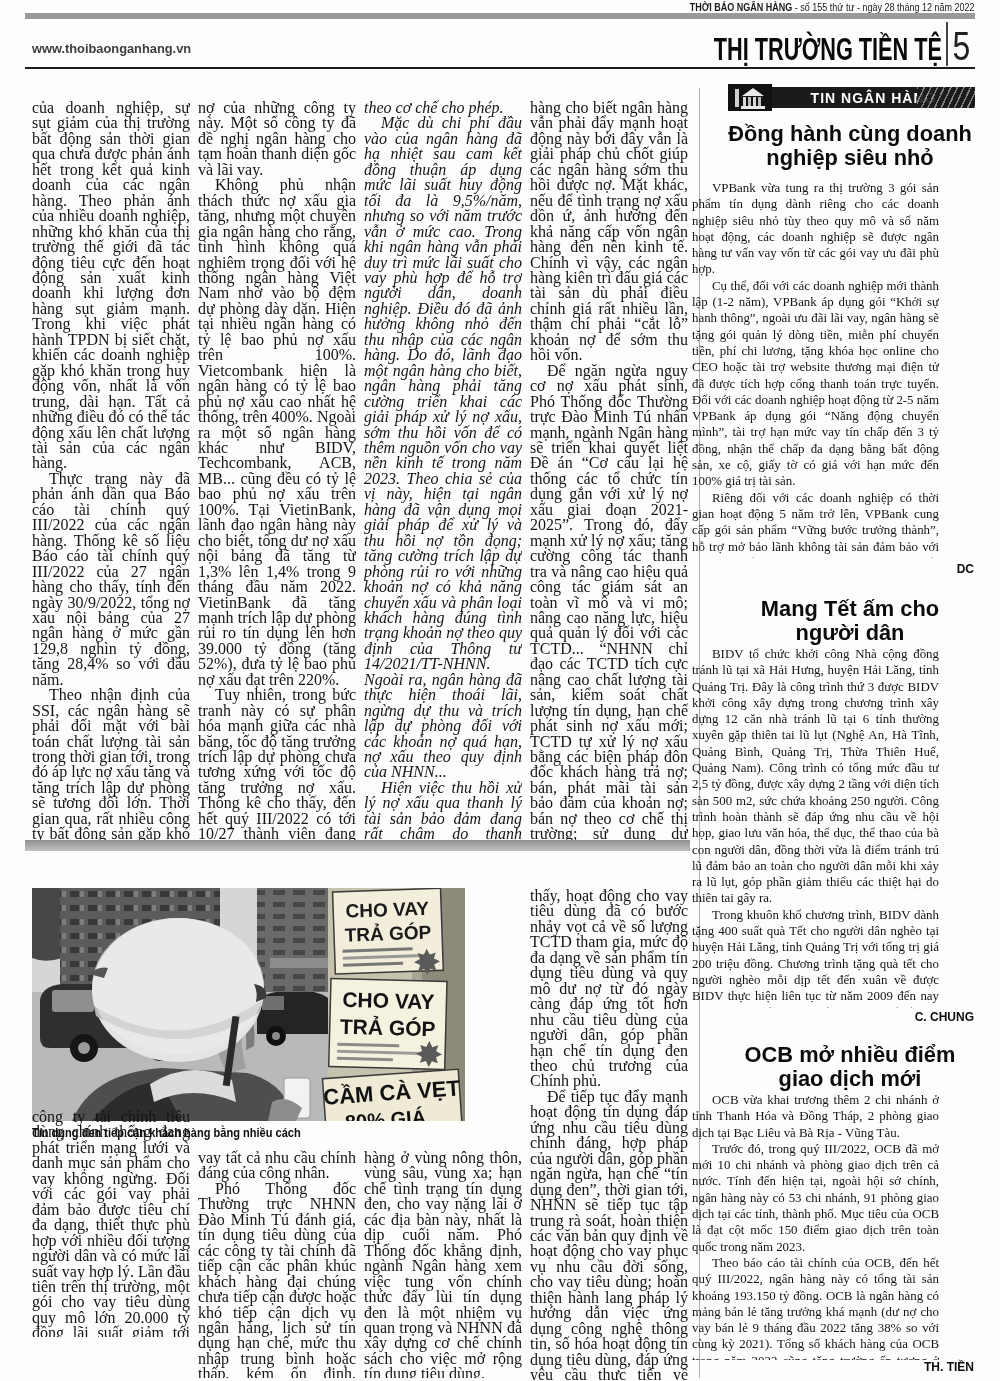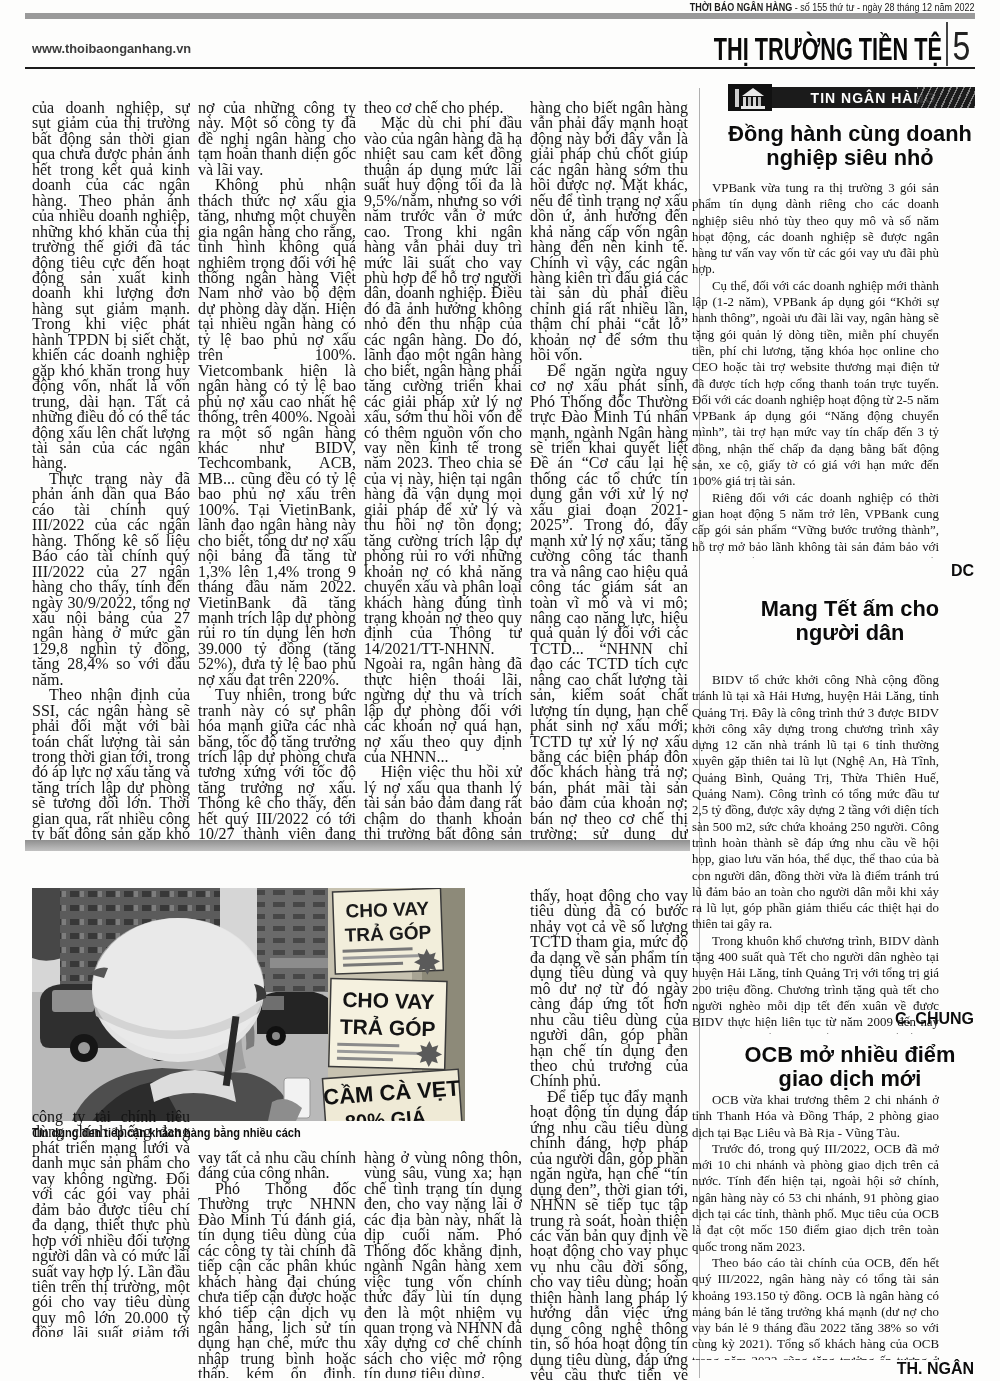--- a/index.html
+++ b/index.html
@@ -19,21 +19,21 @@
   .vrule-pg{top:22px;left:946px;width:2px;height:44px;background:#444;}
   .page-num{top:24px;left:951px;width:26px;text-align:center;font-family:"Liberation Sans","DejaVu Sans",sans-serif;
            font-size:40px;font-weight:400;color:#222;transform:scaleX(.8);transform-origin:left top;}
   .header-rule{top:67px;left:25px;width:950px;height:2px;background:#1c1c1c;}
   
   .col{width:158px;overflow:hidden;font-size:16px;line-height:15.45px;color:#141414;}
   .para{margin:0;text-align:justify;}
   .para.ind{text-indent:17px;}
   .col-1{left:32px;top:100px;height:742px;}
   .col-2{left:198px;top:100px;height:742px;}
-  .col-3{left:364px;top:100px;height:742px;}
+  .col-3{left:364px;top:100px;height:742px;font-style:italic;}
   .col-4{left:530px;top:100px;height:742px;}
   .divider-bar{left:25px;top:840px;width:665px;height:11px;
       background:linear-gradient(#8f8f8f,#c2c2c2);}
   .colb-1{left:32px;top:1109px;height:228px;}
   .colb-2{left:198px;top:1150px;height:228px;}
   .colb-3{left:364px;top:1150px;height:228px;}
   .colb-4{left:530px;top:888px;height:492px;}
   
   .photo{left:32px;top:888px;width:433px;height:233px;background:#cfcfcf;overflow:hidden;}
   .photo svg{display:block;}
@@ -48,24 +48,24 @@
   .sb-banner .bar{flex:1;background:#1b1b1b;color:#fff;display:flex;align-items:center;justify-content:center;
       font-family:"Liberation Sans","DejaVu Sans",sans-serif;font-weight:700;font-size:14px;
       letter-spacing:1px;position:relative;margin:3px 0;}
   .sb-banner .bar .fan{position:absolute;right:0;top:0;bottom:0;width:58px;
       background:repeating-linear-gradient(115deg,#8a8a8a 0 1.5px,#1b1b1b 1.5px 6px);
       opacity:.9;}
   .sb-title{left:724px;width:252px;text-align:center;font-family:"Liberation Sans","DejaVu Sans",sans-serif;
       font-weight:700;font-size:22.5px;line-height:24px;color:#0b0b0b;transform:scaleX(.97);transform-origin:center top;}
   .sb-body{left:692px;width:247px;overflow:hidden;font-size:12.9px;line-height:16.3px;color:#141414;}
   .sb-body .para.ind{text-indent:20px;}
-  .sb-sig{font-family:"Liberation Sans","DejaVu Sans",sans-serif;font-weight:700;font-size:16px;
+  .sb-sig{font-family:"Liberation Sans","DejaVu Sans",sans-serif;font-weight:700;font-size:12px;
       color:#0d0d0d;width:247px;left:727px;text-align:right;}
   .t1{top:122px;} .b1{top:180px;height:378px;} .s1{top:562px;}
-  .t2{top:597px;} .b2{top:646px;height:362px;margin-top:26px;} .s2{top:1010px;}
+  .t2{top:597px;} .b2{top:646px;height:362px;} .s2{top:1010px;}
   .t3{top:1043px;} .b3{top:1092px;height:268px;} .s3{top:1360px;}
 </style>
 </head>
 <body>
 
 <div class="abs masthead">
   <b>THỜI BÁO NGÂN HÀNG</b><span> - số 155 thứ tư - ngày 28 tháng 12 năm 2022</span>
 </div>
 <div class="abs topbar"></div>
 <div class="abs website">www.thoibaonganhang.vn</div>
@@ -242,13 +242,13 @@
     <p class="para ind">Trong khuôn khổ chương trình, BIDV dành tặng 400 suất quà Tết cho người dân nghèo tại huyện Hải Lăng, tỉnh Quảng Trị với tổng trị giá 200 triệu đồng. Chương trình tặng quà tết cho người nghèo mỗi dịp tết đến xuân về được BIDV thực hiện liên tục từ năm 2009 đến nay với mong muốn mang đến một cái Tết ấm áp cho những người có hoàn cảnh khó khăn.</p>
   </div>
 <div class="abs sb-sig s2">C. CHUNG</div>
 
 <div class="abs sb-title t3">OCB mở nhiều điểm giao dịch mới</div>
 <div class="abs sb-body b3">
     <p class="para ind">OCB vừa khai trương thêm 2 chi nhánh ở tỉnh Thanh Hóa và Đồng Tháp, 2 phòng giao dịch tại Bạc Liêu và Bà Rịa - Vũng Tàu.</p>
     <p class="para ind">Trước đó, trong quý III/2022, OCB đã mở mới 10 chi nhánh và phòng giao dịch trên cả nước. Tính đến hiện tại, ngoài hội sở chính, ngân hàng này có 53 chi nhánh, 91 phòng giao dịch tại các tỉnh, thành phố. Mục tiêu của OCB là đạt cột mốc 150 điểm giao dịch trên toàn quốc trong năm 2023.</p>
     <p class="para ind">Theo báo cáo tài chính của OCB, đến hết quý III/2022, ngân hàng này có tổng tài sản khoảng 193.150 tỷ đồng. OCB là ngân hàng có mảng bán lẻ tăng trưởng khá mạnh (dư nợ cho vay bán lẻ 9 tháng đầu 2022 tăng 38% so với cùng kỳ 2021). Tổng số khách hàng của OCB trong năm 2022 cũng tăng trưởng ấn tượng ở mức 55% trong 9 tháng đầu năm.</p>
   </div>
-<div class="abs sb-sig s3">TH. NGÂN</div>
+<div class="abs sb-sig s3">TH. TIỀN</div>
 
 </body></html>

